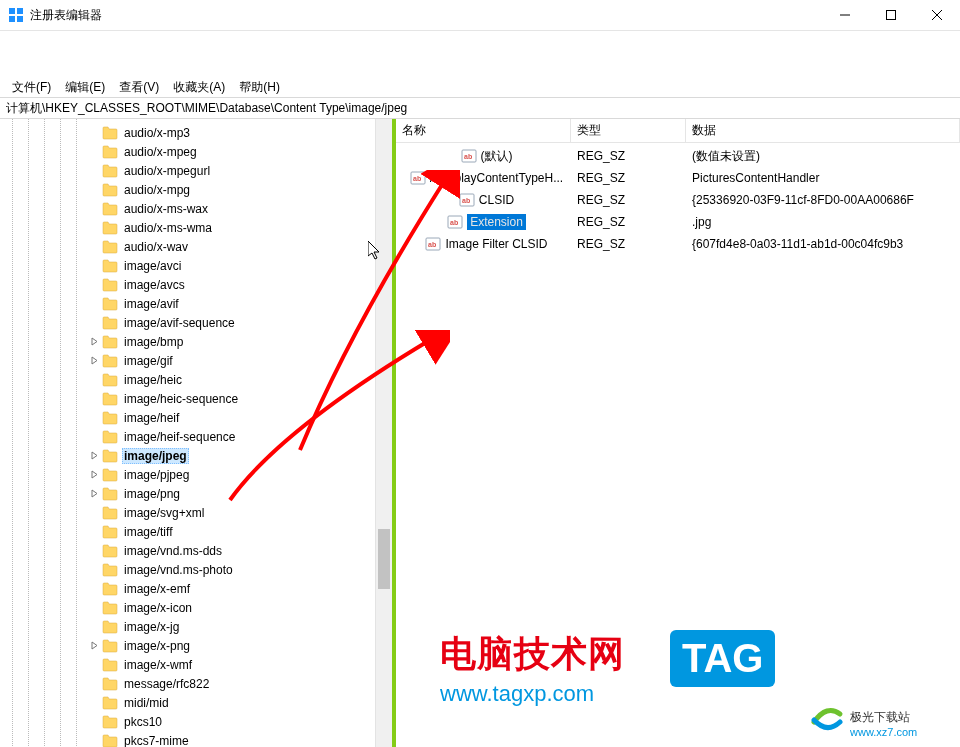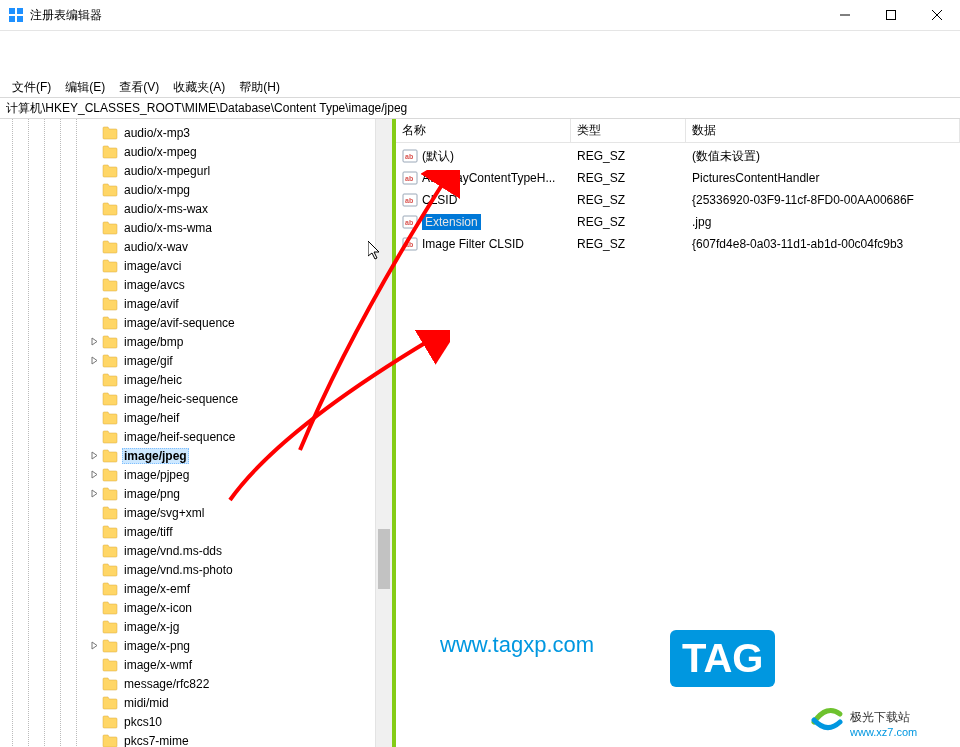--- a/index.html
+++ b/index.html
@@ -38,21 +38,21 @@
 
 .list-pane { flex: 1; position: relative; overflow: hidden; }
 .list-header { height: 24px; display: flex; align-items: center; border-bottom: 1px solid #e5e5e5; }
 .list-header .col { padding: 0 6px; height: 100%; display: flex; align-items: center; border-right: 1px solid #e5e5e5; }
 .col-name { width: 175px; }
 .col-type { width: 115px; }
 .col-data { flex: 1; }
 
 .list-body { padding-top: 2px; }
 .list-row { height: 22px; display: flex; align-items: center; }
-.list-row .c-name { width: 175px; padding-left: 6px; display: flex; align-items: center; gap: 4px; overflow: hidden; }
+.list-row .c-name { width: 175px; padding-left: 6px; display: flex; align-items: center; gap: 4px; overflow: hidden; justify-content: center; }
 .list-row .c-type { width: 115px; padding-left: 6px; }
 .list-row .c-data { flex: 1; padding-left: 6px; overflow: hidden; text-overflow: ellipsis; white-space: nowrap; }
 .list-row .val-icon { width: 16px; height: 16px; display: inline-flex; flex-shrink: 0; }
 .list-row .name-text { white-space: nowrap; overflow: hidden; text-overflow: ellipsis; }
 .list-row.sel .name-text { background: #0078d7; color: #e5e5e5; padding: 1px 3px; }
 
 .cursor-arrow { position: absolute; left: 368px; top: 241px; width: 14px; height: 20px; }
 
 .red-arrow { position: absolute; pointer-events: none; }
 .red-arrow svg { position: absolute; }
@@ -588,20 +588,21 @@
       <defs>
         <marker id="ah2" markerWidth="12" markerHeight="12" refX="2" refY="6" orient="auto">
           <path d="M0 0 L12 6 L0 12 Z" fill="#ff0000"></path>
         </marker>
       </defs>
       <path d="M10 280 Q 60 160 155 10" stroke="#ff0000" stroke-width="4" fill="none" marker-end="url(#ah2)"></path>
     </svg>
 </div>
 
 <div class="watermark1">
+  <div class="t1">电脑技术网</div>
   <div class="t2">www.tagxp.com</div>
 </div>
 <div class="tag-badge">TAG</div>
 <div class="watermark2">
   <span class="logo">
     <svg viewBox="0 0 34 34">
         <path d="M4 22 Q17 4 30 14" stroke="#6ec22e" stroke-width="5" fill="none" stroke-linecap="round"></path>
         <path d="M4 20 Q17 34 30 22" stroke="#0097e0" stroke-width="5" fill="none" stroke-linecap="round"></path>
       </svg>
   </span>

